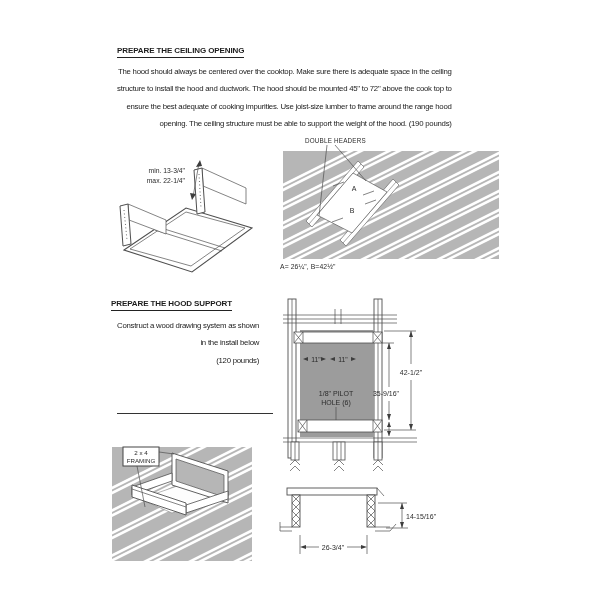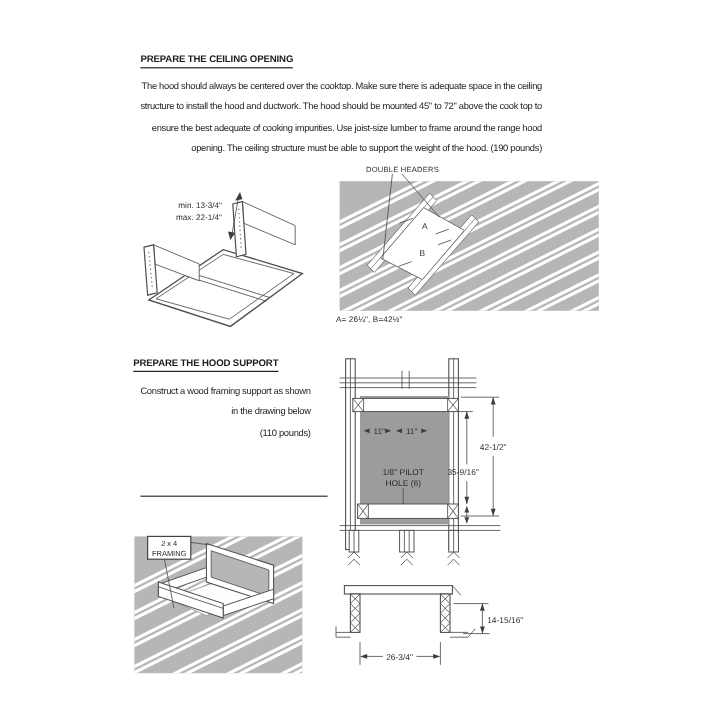--- a/index.html
+++ b/index.html
@@ -111,23 +111,23 @@
     <text x="24" y="12" font-size="6.3" letter-spacing="0.2">DOUBLE HEADERS</text>
   </svg>
 
   <div class="abs cap" style="left:280px;top:263px;">A= 26¼", B=42½"</div>
 
   <div class="abs" style="left:111px;top:292px;">
     <span class="h">PREPARE THE HOOD SUPPORT</span>
   </div>
 
   <div class="abs para" style="left:117px;top:317px;">
-    <div>Construct a wood framing support as shown</div>
-    <div>in the drawing below</div>
-    <div>(110 pounds)</div>
+    <div>Construct a wood drawing system as shown</div>
+    <div>in the install below</div>
+    <div>(120 pounds)</div>
   </div>
 
   <div class="abs rule" style="left:117px;top:413px;width:156px;"></div>
 
   <svg class="abs" style="left:106px;top:441px;" width="150" height="126" viewBox="0 0 150 126">
     <defs>
         <clipPath id="clipC">
           <rect x="6" y="6" width="140" height="114"></rect>
         </clipPath>
       </defs>

